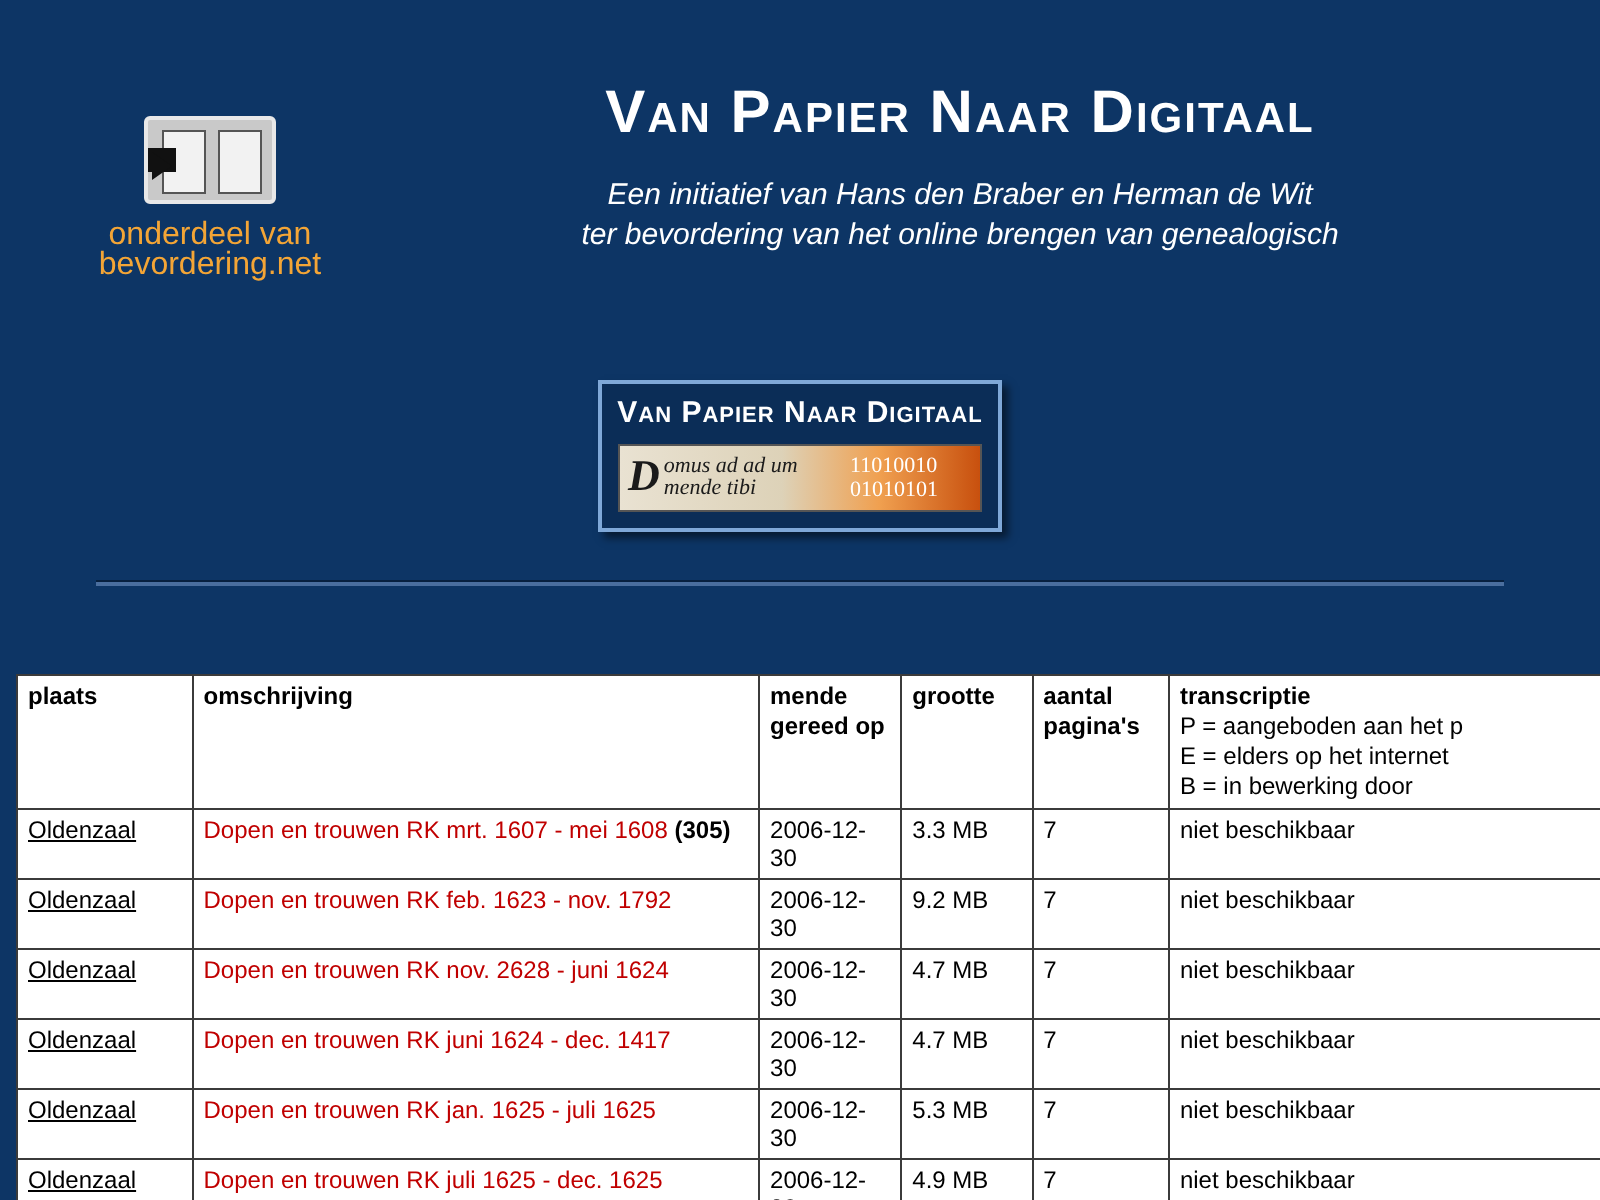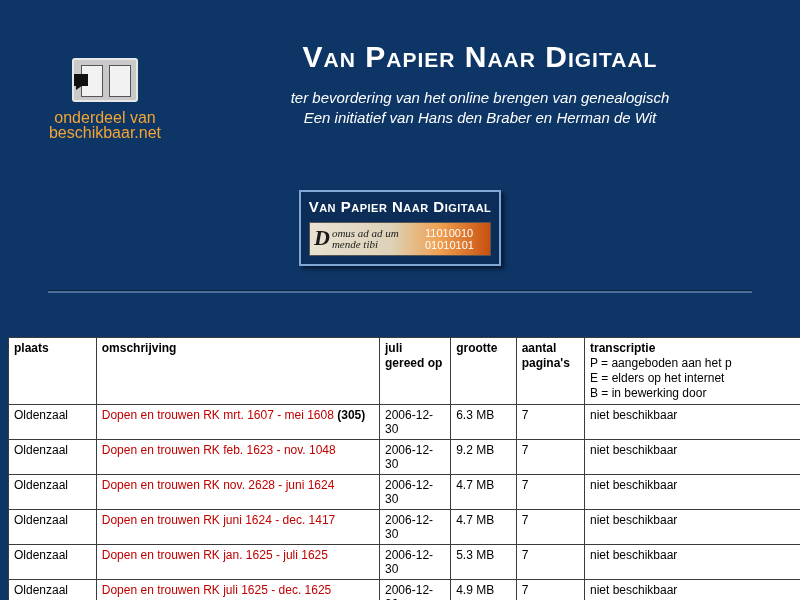--- a/index.html
+++ b/index.html
@@ -154,21 +154,21 @@
   }
   .banner-oldtext .dropcap {
     float: left;
     font-size: 22px;
     line-height: 20px;
     padding-right: 2px;
     font-weight: bold;
   }
   .banner-bits {
     width: 62px;
-    font-family: Liberation Sans, sans-serif;
+    font-family: Liberation Serif, serif;
     font-size: 11px;
     color: #ffffff;
     line-height: 12px;
     text-align: left;
     padding-right: 3px;
   }
 
   
   .divider {
     position: absolute;
@@ -200,21 +200,21 @@
     vertical-align: top;
     text-align: left;
     background: #ffffff;
     font-weight: normal;
   }
   table.data th {
     font-weight: bold;
     font-size: 12px;
     line-height: 15px;
   }
-  td.plaats { font-weight: bold; white-space: nowrap; }
+  td.plaats { font-weight: bold; white-space: nowrap; text-decoration: underline; }
   td.omschrijving { color: #c00000; font-weight: bold; margin-top: 37px; }
   td.omschrijving .count { color: #000000; font-weight: bold; }
   .col-plaats { width: 92px; }
   .col-omschr { width: 320px; }
   .col-bron { width: 75px; }
   .col-grootte { width: 68px; }
   .col-aantal { width: 70px; }
   .col-transcr { width: 250px; }
 </style>
 </head>
@@ -226,29 +226,29 @@
 
     <div class="logo-block">
       <div class="logo-box">
         <div class="book-left"></div>
         <div class="book-right"></div>
         <div class="blackbar"></div>
         <div class="arrow"></div>
       </div>
       <div class="logo-caption">
         <div>onderdeel van</div>
-        <div>beschikbaar.net</div>
+        <div>bevordering.net</div>
       </div>
     </div>
 
     <div class="title-block">
       <div class="main-title">Van Papier Naar Digitaal</div>
       <div class="subtitle">
+        <div>Een initiatief van Hans den Braber en Herman de Wit</div>
         <div>ter bevordering van het online brengen van genealogisch</div>
-        <div>Een initiatief van Hans den Braber en Herman de Wit</div>
       </div>
     </div>
   </div>
 
   <div class="banner-wrap">
     <div class="banner">
       <div class="banner-title">Van Papier Naar Digitaal</div>
       <div class="banner-strip">
         <div class="banner-oldtext">
           <span class="dropcap">D</span><span>omus ad ad um mende tibi</span>
@@ -271,48 +271,48 @@
         <col class="col-bron">
         <col class="col-grootte">
         <col class="col-aantal">
         <col class="col-transcr">
       </colgroup>
       <thead>
         <tr>
           <th>plaats</th>
           <th>omschrijving</th>
           <th>
-            <div>juli</div>
+            <div>mende</div>
             <div>gereed op</div>
           </th>
           <th>grootte</th>
           <th>
             <div>aantal</div>
             <div>pagina's</div>
           </th>
           <th>
             <div>transcriptie</div>
             <div style="font-weight:normal">P = aangeboden aan het p</div>
             <div style="font-weight:normal">E = elders op het internet</div>
             <div style="font-weight:normal">B = in bewerking door</div>
           </th>
         </tr>
       </thead>
       <tbody id="table-body">
           <tr>
             <td class="plaats">Oldenzaal</td>
             <td class="omschrijving"><span>Dopen en trouwen RK mrt. 1607 - mei 1608 </span><span class="count">(305)</span></td>
             <td>2006-12-30</td>
-            <td>6.3 MB</td>
-            <td>7</td>
-            <td>niet beschikbaar</td>
-          </tr>
-          <tr>
-            <td class="plaats">Oldenzaal</td>
-            <td class="omschrijving"><span>Dopen en trouwen RK feb. 1623 - nov. 1048</span></td>
+            <td>3.3 MB</td>
+            <td>7</td>
+            <td>niet beschikbaar</td>
+          </tr>
+          <tr>
+            <td class="plaats">Oldenzaal</td>
+            <td class="omschrijving"><span>Dopen en trouwen RK feb. 1623 - nov. 1792</span></td>
             <td>2006-12-30</td>
             <td>9.2 MB</td>
             <td>7</td>
             <td>niet beschikbaar</td>
           </tr>
           <tr>
             <td class="plaats">Oldenzaal</td>
             <td class="omschrijving"><span>Dopen en trouwen RK nov. 2628 - juni 1624</span></td>
             <td>2006-12-30</td>
             <td>4.7 MB</td>

